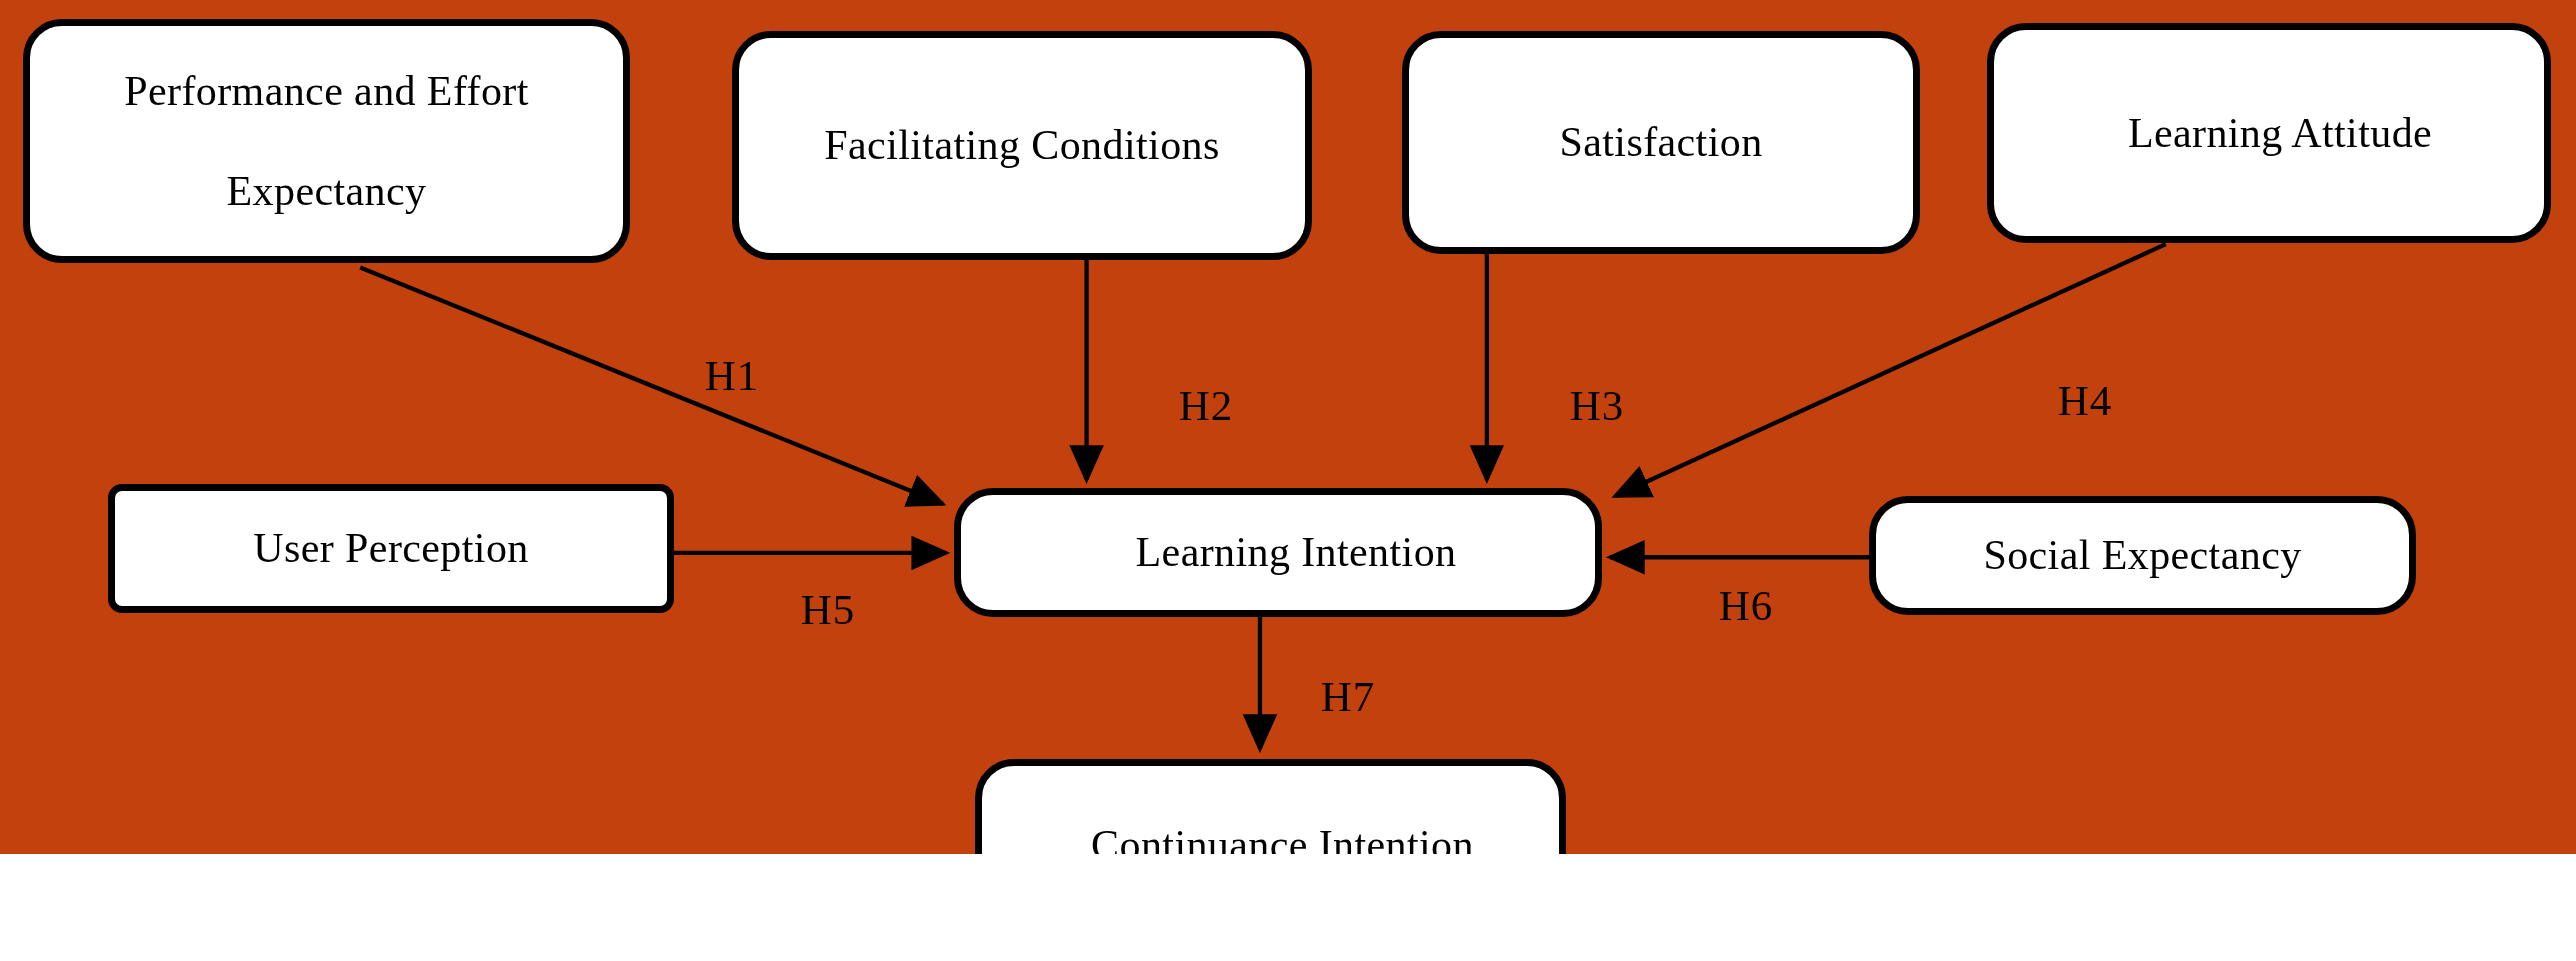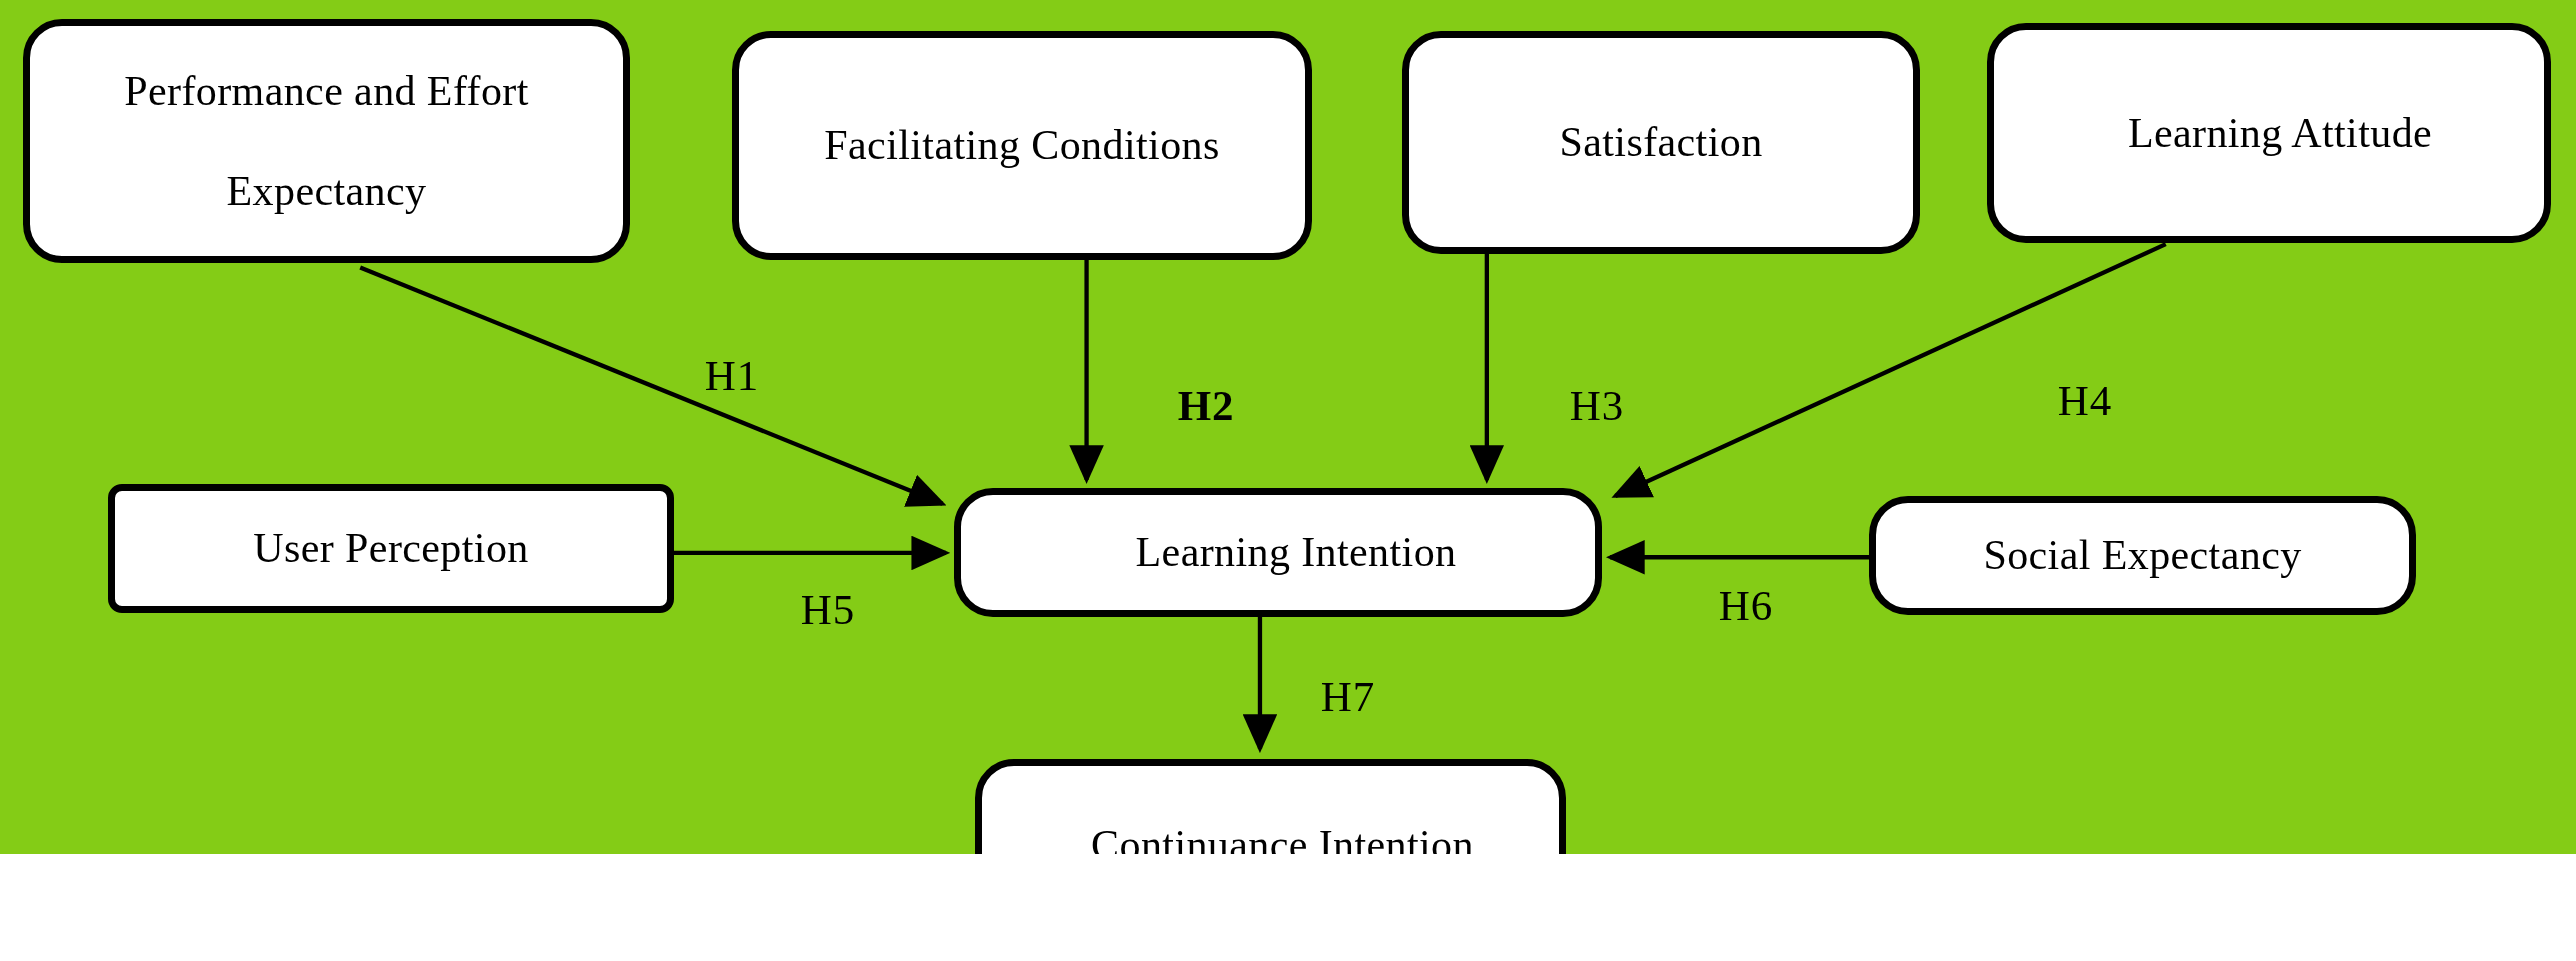--- a/index.html
+++ b/index.html
@@ -4,21 +4,21 @@
 <style>
   html, body {
     margin: 0;
     padding: 0;
     background: #ffffff;
   }
   .canvas {
     position: relative;
     width: 2576px;
     height: 854px;
-    background: #84cc16;
+    background: #c2410c;
     font-family: "Liberation Serif", "DejaVu Serif", serif;
     color: #000000;
     overflow: hidden;
   }
   .arrow-layer {
     position: absolute;
     left: 0;
     top: 0;
     width: 2576px;
     height: 961px;
@@ -52,21 +52,21 @@
   #node-performance { left: 23px;   top: 19px;  width: 607px; height: 244px; }
   #node-facilitating{ left: 732px;  top: 31px;  width: 580px; height: 229px; }
   #node-satisfaction{ left: 1402px; top: 31px;  width: 518px; height: 223px; text-align: center; }
   #node-attitude    { left: 1987px; top: 23px;  width: 564px; height: 220px; padding-left: 22px; }
   #node-perception  { left: 108px;  top: 484px; width: 566px; height: 129px; border-radius: 14px; }
   #node-intention   { left: 954px; top: 488px; width: 648px; height: 129px; padding-left: 36px; }
   #node-social      { left: 1869px; top: 496px; width: 547px; height: 119px; }
   #node-continuance { left: 975px; top: 759px; width: 591px; height: 173px; padding-left: 24px; }
   
   #label-h1 { left: 732px;  top: 375px; }
-  #label-h2 { left: 1206px; top: 405px; font-weight: bold; }
+  #label-h2 { left: 1206px; top: 405px; }
   #label-h3 { left: 1597px; top: 405px; }
   #label-h4 { left: 2085px; top: 400px; }
   #label-h5 { left: 828px;  top: 609px; }
   #label-h6 { left: 1746px; top: 605px; font-family: Liberation Serif, serif; }
   #label-h7 { left: 1348px; top: 696px; }
 </style>
 </head>
 <body>
 
 <div class="canvas">

